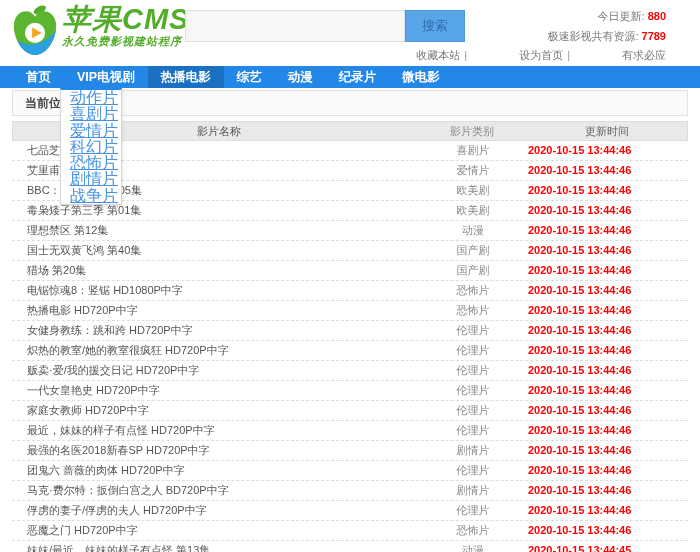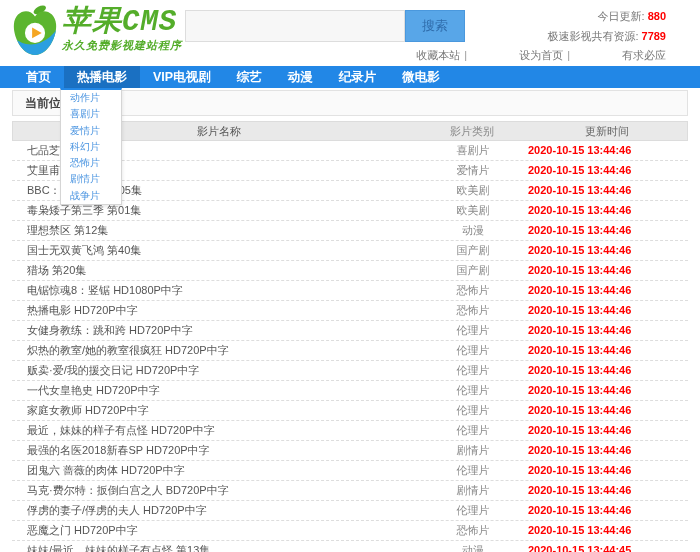--- a/index.html
+++ b/index.html
@@ -2,21 +2,21 @@
 <html><head>
 <meta charset="utf-8">
 <style>
   * { margin:0; padding:0; box-sizing:border-box; }
   html,body { width:700px; height:552px; overflow:hidden; background:#fff;
     font-family:"Liberation Sans","DejaVu Sans",sans-serif; }
   body { position:relative; }
 
   
   .header { position:relative; height:66px; background:#fff; }
-  .logo { position:absolute; left:12px; top:4px; display:flex; align-items:center; cursor:pointer;font-family:Liberation Mono, monospace; }
+  .logo { position:absolute; left:12px; top:4px; display:flex; align-items:flex-start; cursor:pointer; }
   .logo-text { margin-left:4px; }
   .logo-title { font-size:29px; font-weight:bold; font-style:italic; color:#54ad2a; line-height:30px; letter-spacing:1px; }
   .logo-tag { font-size:11px; font-weight:bold; font-style:italic; color:#54ad2a; letter-spacing:1px; }
   .search-wrap { position:absolute; left:185px; top:10px; width:236px; height:32px; }
   .search-input { position:absolute; left:0; top:0; width:220px; height:32px; background:#f7f7f7;
     border:1px solid #ddd; padding:0 6px 0 30px; font-size:12px; color:#666; outline:none; }
   .search-icon { position:absolute; left:8px; top:9px; width:14px; height:14px; }
   .search-btn { position:absolute; left:220px; top:0; width:60px; height:32px; background:#58a6e8;
     border:1px solid #4a98dd; color:#2f6cab; font-size:13px; cursor:pointer; }
   .head-info { position:absolute; right:34px; top:7px; text-align:right; font-size:11px; color:#777; line-height:19.5px; }
@@ -25,21 +25,21 @@
   .head-links .sep { color:#999; margin:0 4px; }
 
   
   .nav { height:22px; background:#2287e6; display:flex; padding-left:13px; }
   .nav-item { color:#fff; font-size:12.5px; font-weight:bold; line-height:22px; padding:0 13px; cursor:pointer; white-space:nowrap; }
   .nav-item.active { background:#1a70c2; }
 
   
   .dropdown { position:absolute; left:60px; top:88px; width:62px; background:#fff;
     border:1px solid #d5d5d5; border-top:2px solid #2287e6; box-shadow:1px 2px 3px rgba(0,0,0,.08); z-index:20; }
-  .dropdown-item { font-size:10px; color:#4893e0; line-height:16.3px; padding-left:9px; cursor:pointer; white-space:nowrap; }
+  .dropdown-item { font-size:16px; color:#4893e0; line-height:16.3px; padding-left:9px; cursor:pointer; white-space:nowrap;text-decoration:underline; }
 
   
   .breadcrumb { margin:2px 12px 0 12px; height:26px; background:#fafafa; border:1px solid #e2e2e2;
     font-size:12px; color:#555; line-height:24px; padding-left:12px; }
   .breadcrumb b { font-weight:bold; color:#444; }
   .breadcrumb .bc-link { color:#555; cursor:pointer; }
 
   
   .table { margin:5px 12px 0 12px; }
   .t-head { display:flex; height:20px; background:#e9e9e9; border:1px solid #dcdcdc;
@@ -97,22 +97,22 @@
     <div>
       <span>极速影视共有资源:</span>
       <span class="num">7789</span>
     </div>
     <div class="head-links" id="head-links"><span class="lnk">收藏本站</span><span class="sep">|</span><span class="lnk">设为首页</span><span class="sep">|</span><span class="lnk">有求必应</span></div>
   </div>
 </div>
 
 <div class="nav" id="nav">
     <div class="nav-item">首页</div>
+    <div class="nav-item">VIP电视剧</div>
     <div class="nav-item active">热播电影</div>
-    <div class="nav-item">VIP电视剧</div>
     <div class="nav-item">综艺</div>
     <div class="nav-item">动漫</div>
     <div class="nav-item">纪录片</div>
     <div class="nav-item">微电影</div>
   </div>
 
 <div class="dropdown" id="dropdown">
     <div class="dropdown-item">动作片</div>
     <div class="dropdown-item">喜剧片</div>
     <div class="dropdown-item">爱情片</div>

